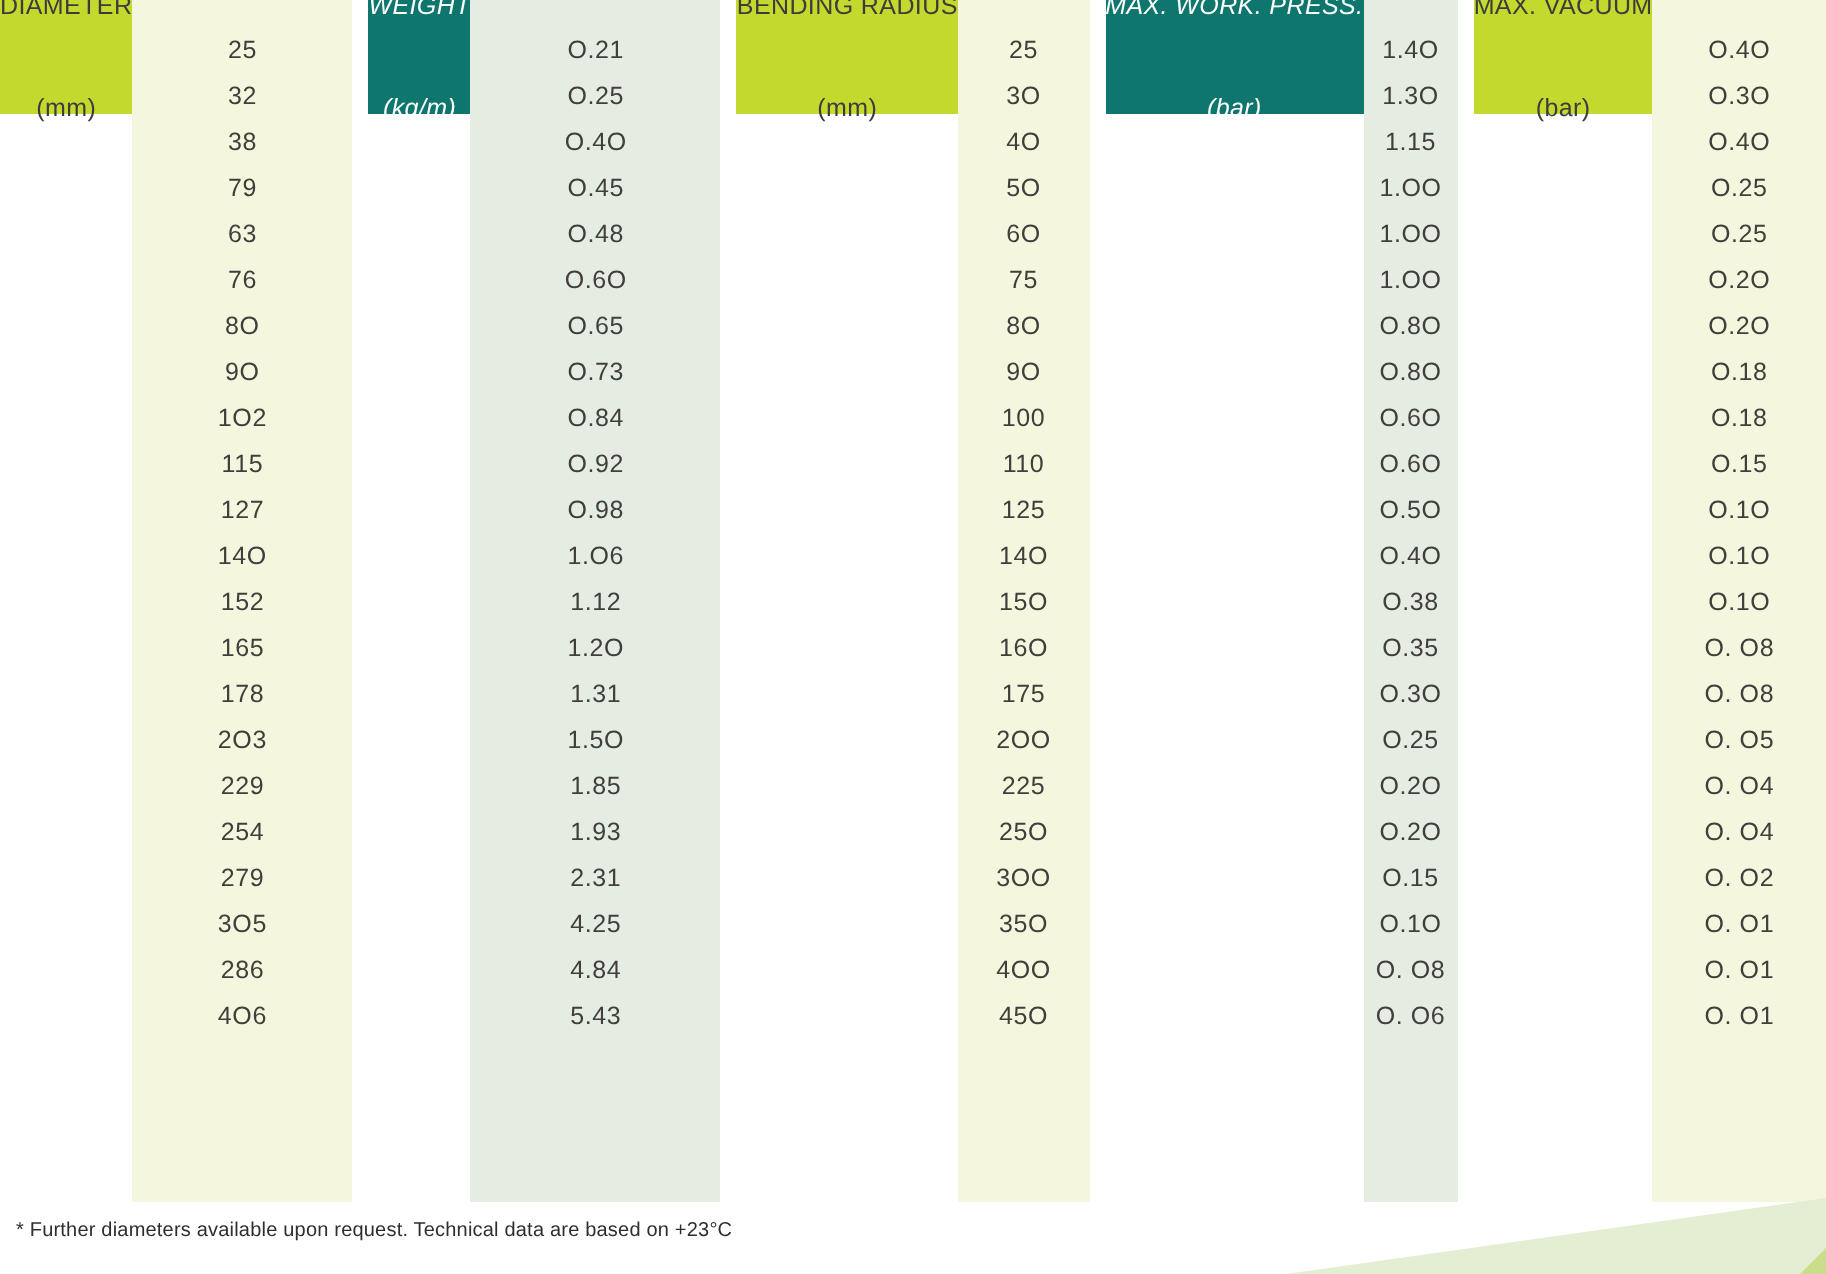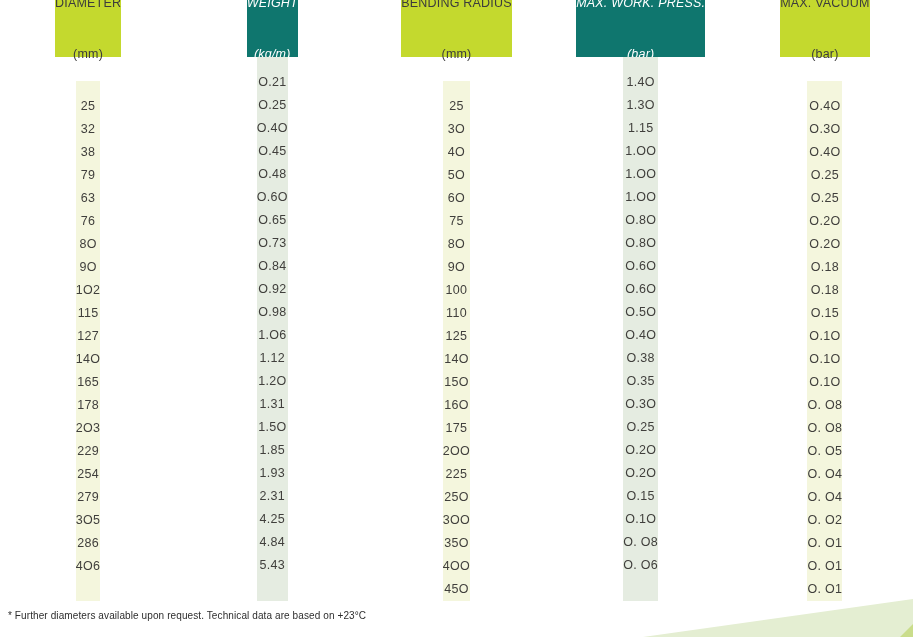--- a/index.html
+++ b/index.html
@@ -50,23 +50,22 @@
     left: 0;
     top: 0;
     width: 913px;
     height: 601px;
     display: flex;
     gap: 8px;
   }
   .col {
     flex: 1 1 0;
     display: flex;
-    flex-direction: column;
+    flex-direction: row;
     min-width: 0;
-    align-items: center;
   }
 
   .col-header {
     height: 57px;
     display: flex;
     flex-direction: column;
     align-items: center;
     justify-content: center;
     font-size: 12.5px;
     letter-spacing: 0.2px;
@@ -90,21 +89,21 @@
   }
 
   .col-body {
     flex: 1 1 auto;
     padding-top: 14px;
     box-sizing: border-box;
     display: flex;
     flex-direction: column;
     align-items: center;
   }
-  .col.light .col-body { background: #f4f6dd; margin-top: 24px; }
+  .col.light .col-body { background: #f4f6dd; }
   .col.dark  .col-body { background: #e5ece1; }
 
   .cell {
     height: 23px;
     line-height: 23px;
     font-size: 12.5px;
     color: #403f3c;
     text-align: center;
     letter-spacing: 0.3px;
     width: 100%;
@@ -138,20 +137,21 @@
           <div class="cell">38</div>
           <div class="cell">79</div>
           <div class="cell">63</div>
           <div class="cell">76</div>
           <div class="cell">8O</div>
           <div class="cell">9O</div>
           <div class="cell">1O2</div>
           <div class="cell">115</div>
           <div class="cell">127</div>
           <div class="cell">14O</div>
+          <div class="cell">152</div>
           <div class="cell">165</div>
           <div class="cell">178</div>
           <div class="cell">2O3</div>
           <div class="cell">229</div>
           <div class="cell">254</div>
           <div class="cell">279</div>
           <div class="cell">3O5</div>
           <div class="cell">286</div>
           <div class="cell">4O6</div>
         </div>

